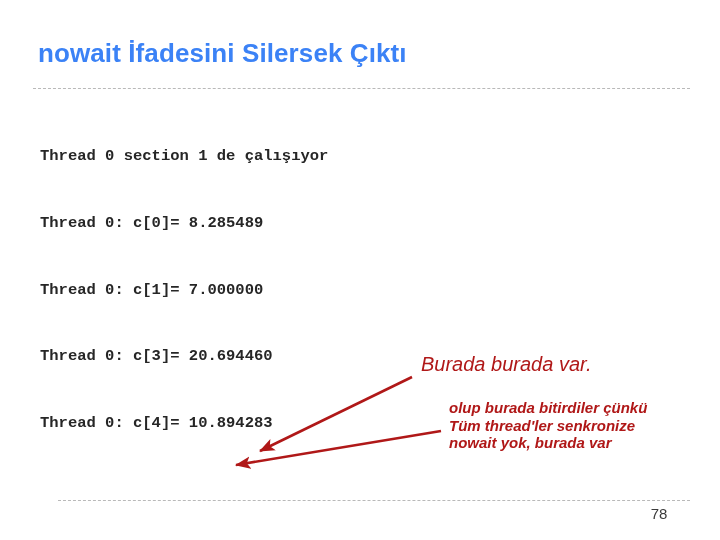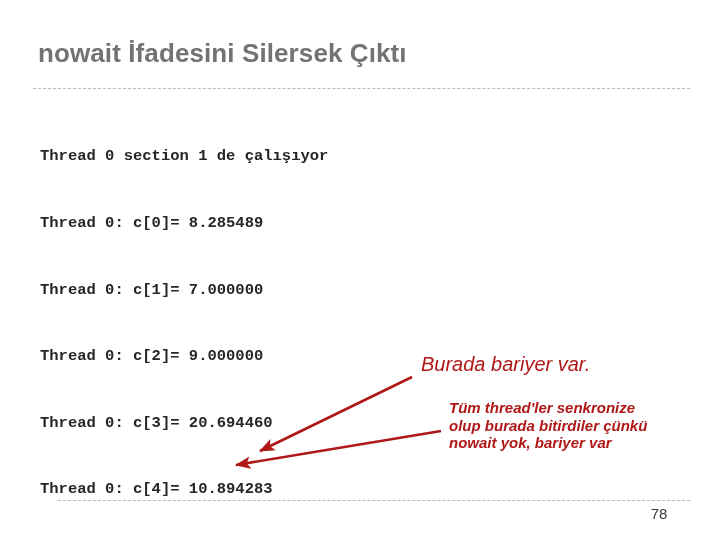--- a/index.html
+++ b/index.html
@@ -18,21 +18,21 @@
 
   
   #slide-title {
     position: absolute;
     left: 38px;
     top: 38px;
     width: 640px;
     font-family: "Liberation Sans", sans-serif;
     font-size: 26px;
     font-weight: bold;
-    color: #737373;
+    color: #3b82f6;
     letter-spacing: 0.1px;
     white-space: nowrap;
   }
 
   
   .dashed-rule {
     position: absolute;
     height: 0;
     border-top: 1px dashed #b9b9b9;
   }
@@ -121,21 +121,20 @@
 <div id="slide">
 
   <div id="slide-title">nowait İfadesini Silersek Çıktı</div>
 
   <div id="top-rule" class="dashed-rule"></div>
 
   <div id="console-output">
     <span class="console-line">Thread 0 section 1 de çalışıyor</span>
     <span class="console-line">Thread 0: c[0]= 8.285489</span>
     <span class="console-line">Thread 0: c[1]= 7.000000</span>
-    <span class="console-line">Thread 0: c[2]= 9.000000</span>
     <span class="console-line">Thread 0: c[3]= 20.694460</span>
     <span class="console-line">Thread 0: c[4]= 10.894283</span>
     
     
     
     
     
     
     
     
@@ -146,25 +145,25 @@
   <svg id="arrow-layer" viewBox="0 0 720 540">
     <defs>
       <marker id="arrowhead" markerWidth="7" markerHeight="7" refX="5.6" refY="3" orient="auto" markerUnits="strokeWidth">
         <path d="M6,3 L0,0.6 L1.4,3 L0,5.4 Z" fill="#B01818"></path>
       </marker>
     </defs>
     <line x1="412" y1="377" x2="260" y2="451" stroke="#B01818" stroke-width="2.6" marker-end="url(#arrowhead)"></line>
     <line x1="441" y1="431" x2="236" y2="465" stroke="#B01818" stroke-width="2.6" marker-end="url(#arrowhead)"></line>
   </svg>
 
-  <div id="annotation-primary">Burada bariyer var.</div>
+  <div id="annotation-primary">Burada burada var.</div>
 
   <div id="annotation-secondary">
+    <span class="note-line">olup burada bitirdiler çünkü</span>
     <span class="note-line">Tüm thread'ler senkronize</span>
-    <span class="note-line">olup burada bitirdiler çünkü</span>
-    <span class="note-line">nowait yok, bariyer var</span>
+    <span class="note-line">nowait yok, burada var</span>
   </div>
 
   <div id="bottom-rule" class="dashed-rule"></div>
 
   <div id="page-number">78</div>
 
 </div>
 
 </body></html>

